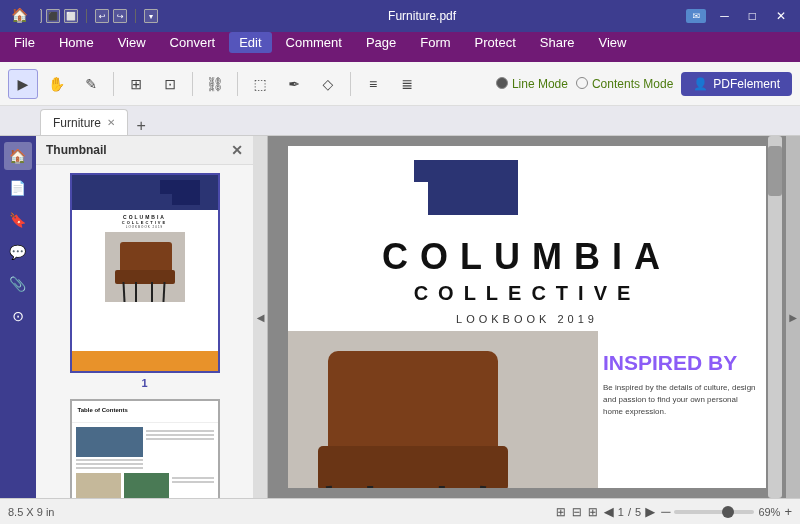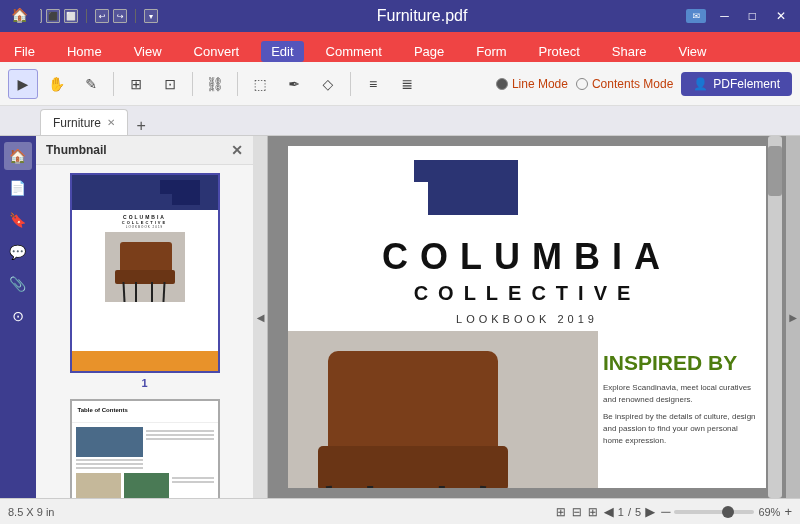--- a/index.html
+++ b/index.html
@@ -11,32 +11,32 @@
       background: #3d3d8f;
       display: flex;
       align-items: center;
       justify-content: space-between;
       padding: 0 8px;
       color: white;
     }
     .title-bar-left { display: flex; align-items: center; gap: 4px; }
     .title-bar-icon { width: 16px; height: 16px; background: #e55; border-radius: 2px; display: flex; align-items: center; justify-content: center; font-size: 9px; color: white; }
     .tb-btn { width: 14px; height: 14px; border: 1px solid #aaa; background: #555599; border-radius: 1px; display: flex; align-items: center; justify-content: center; font-size: 8px; cursor: pointer; }
-    .title-bar-center { font-size: 16px; color: #fff; font-weight: normal; }
+    .title-bar-center { font-size: 12px; color: #fff; font-weight: normal; }
     .title-bar-right { display: flex; align-items: center; gap: 8px; }
     .win-btn { color: white; font-size: 12px; cursor: pointer; padding: 2px 6px; }
 
     
     .menu-bar {
       height: 30px;
-      background: #ef4444;
-      display: flex;
-      align-items: flex-end;
+      background: #701a75;
+      display: flex;
+      align-items: flex-start;
       padding: 0 4px;
-      gap: 12px;
+      gap: 4px;
     }
     .menu-item {
       color: white;
       font-size: 13px;
       padding: 3px 10px;
       cursor: pointer;
       border-radius: 3px;
     }
     .menu-item.active { background: #5555bb; }
 
@@ -56,21 +56,21 @@
       border-radius: 3px;
       background: transparent;
       display: flex; align-items: center; justify-content: center;
       cursor: pointer;
       font-size: 14px;
       color: #444;
     }
     .tool-btn.active { background: #dde3ff; border-color: #9999dd; }
     .toolbar-sep { width: 1px; height: 24px; background: #ccc; margin: 0 3px; }
     .toolbar-right { margin-left: auto; display: flex; align-items: center; gap: 8px; }
-    .line-mode-label { font-size: 12px; color: #c2410c; display: flex; align-items: center; gap: 4px; }
+    .line-mode-label { font-size: 12px; color: #4d7c0f; display: flex; gap: 4px; }
     .radio-dot { width: 12px; height: 12px; border-radius: 50%; border: 1px solid #888; display: inline-block; }
     .radio-dot.checked { background: #555; }
     .pdfelem-btn {
       background: #4a4aaa;
       color: white;
       border: none;
       border-radius: 4px;
       padding: 5px 12px;
       font-size: 12px;
       cursor: pointer;
@@ -278,21 +278,21 @@
     .right-text-area {
       position: absolute;
       top: 195px;
       left: 305px;
       right: 0;
       padding: 10px;
     }
     .inspired-heading {
       font-size: 21px;
       font-weight: 900;
-      color: #4d7c0f;
+      color: #8b5cf6;
       line-height: 1.1;
       font-family: 'Arial Black', Arial, sans-serif;
     }
     .inspired-body {
       font-size: 8px;
       color: #444;
       margin-top: 8px;
       line-height: 1.5;
     }
     .inspired-body p { margin-bottom: 5px; }
@@ -509,21 +509,20 @@
           <div class="chair-leg2"></div>
           <div class="chair-leg3"></div>
           <div class="chair-leg4"></div>
         </div>
 
         <div class="right-text-area">
           <div class="inspired-heading">
             <span>INSPIRED BY</span><br>
           </div>
           <div class="inspired-body">
-            <p>Explore Scandinavia, meet local curatives and renowned designers.</p>
             <p>Be inspired by the details of culture, design and passion to find your own personal home expression.</p>
 
           </div>
         </div>
       </div>
 
       <div style="width:14px;background:#ccc;position:absolute;right:4px;top:0;bottom:0;border-radius:3px;">
         <div style="width:14px;height:50px;background:#999;border-radius:3px;margin-top:10px;"></div>
       </div>
     </div>

